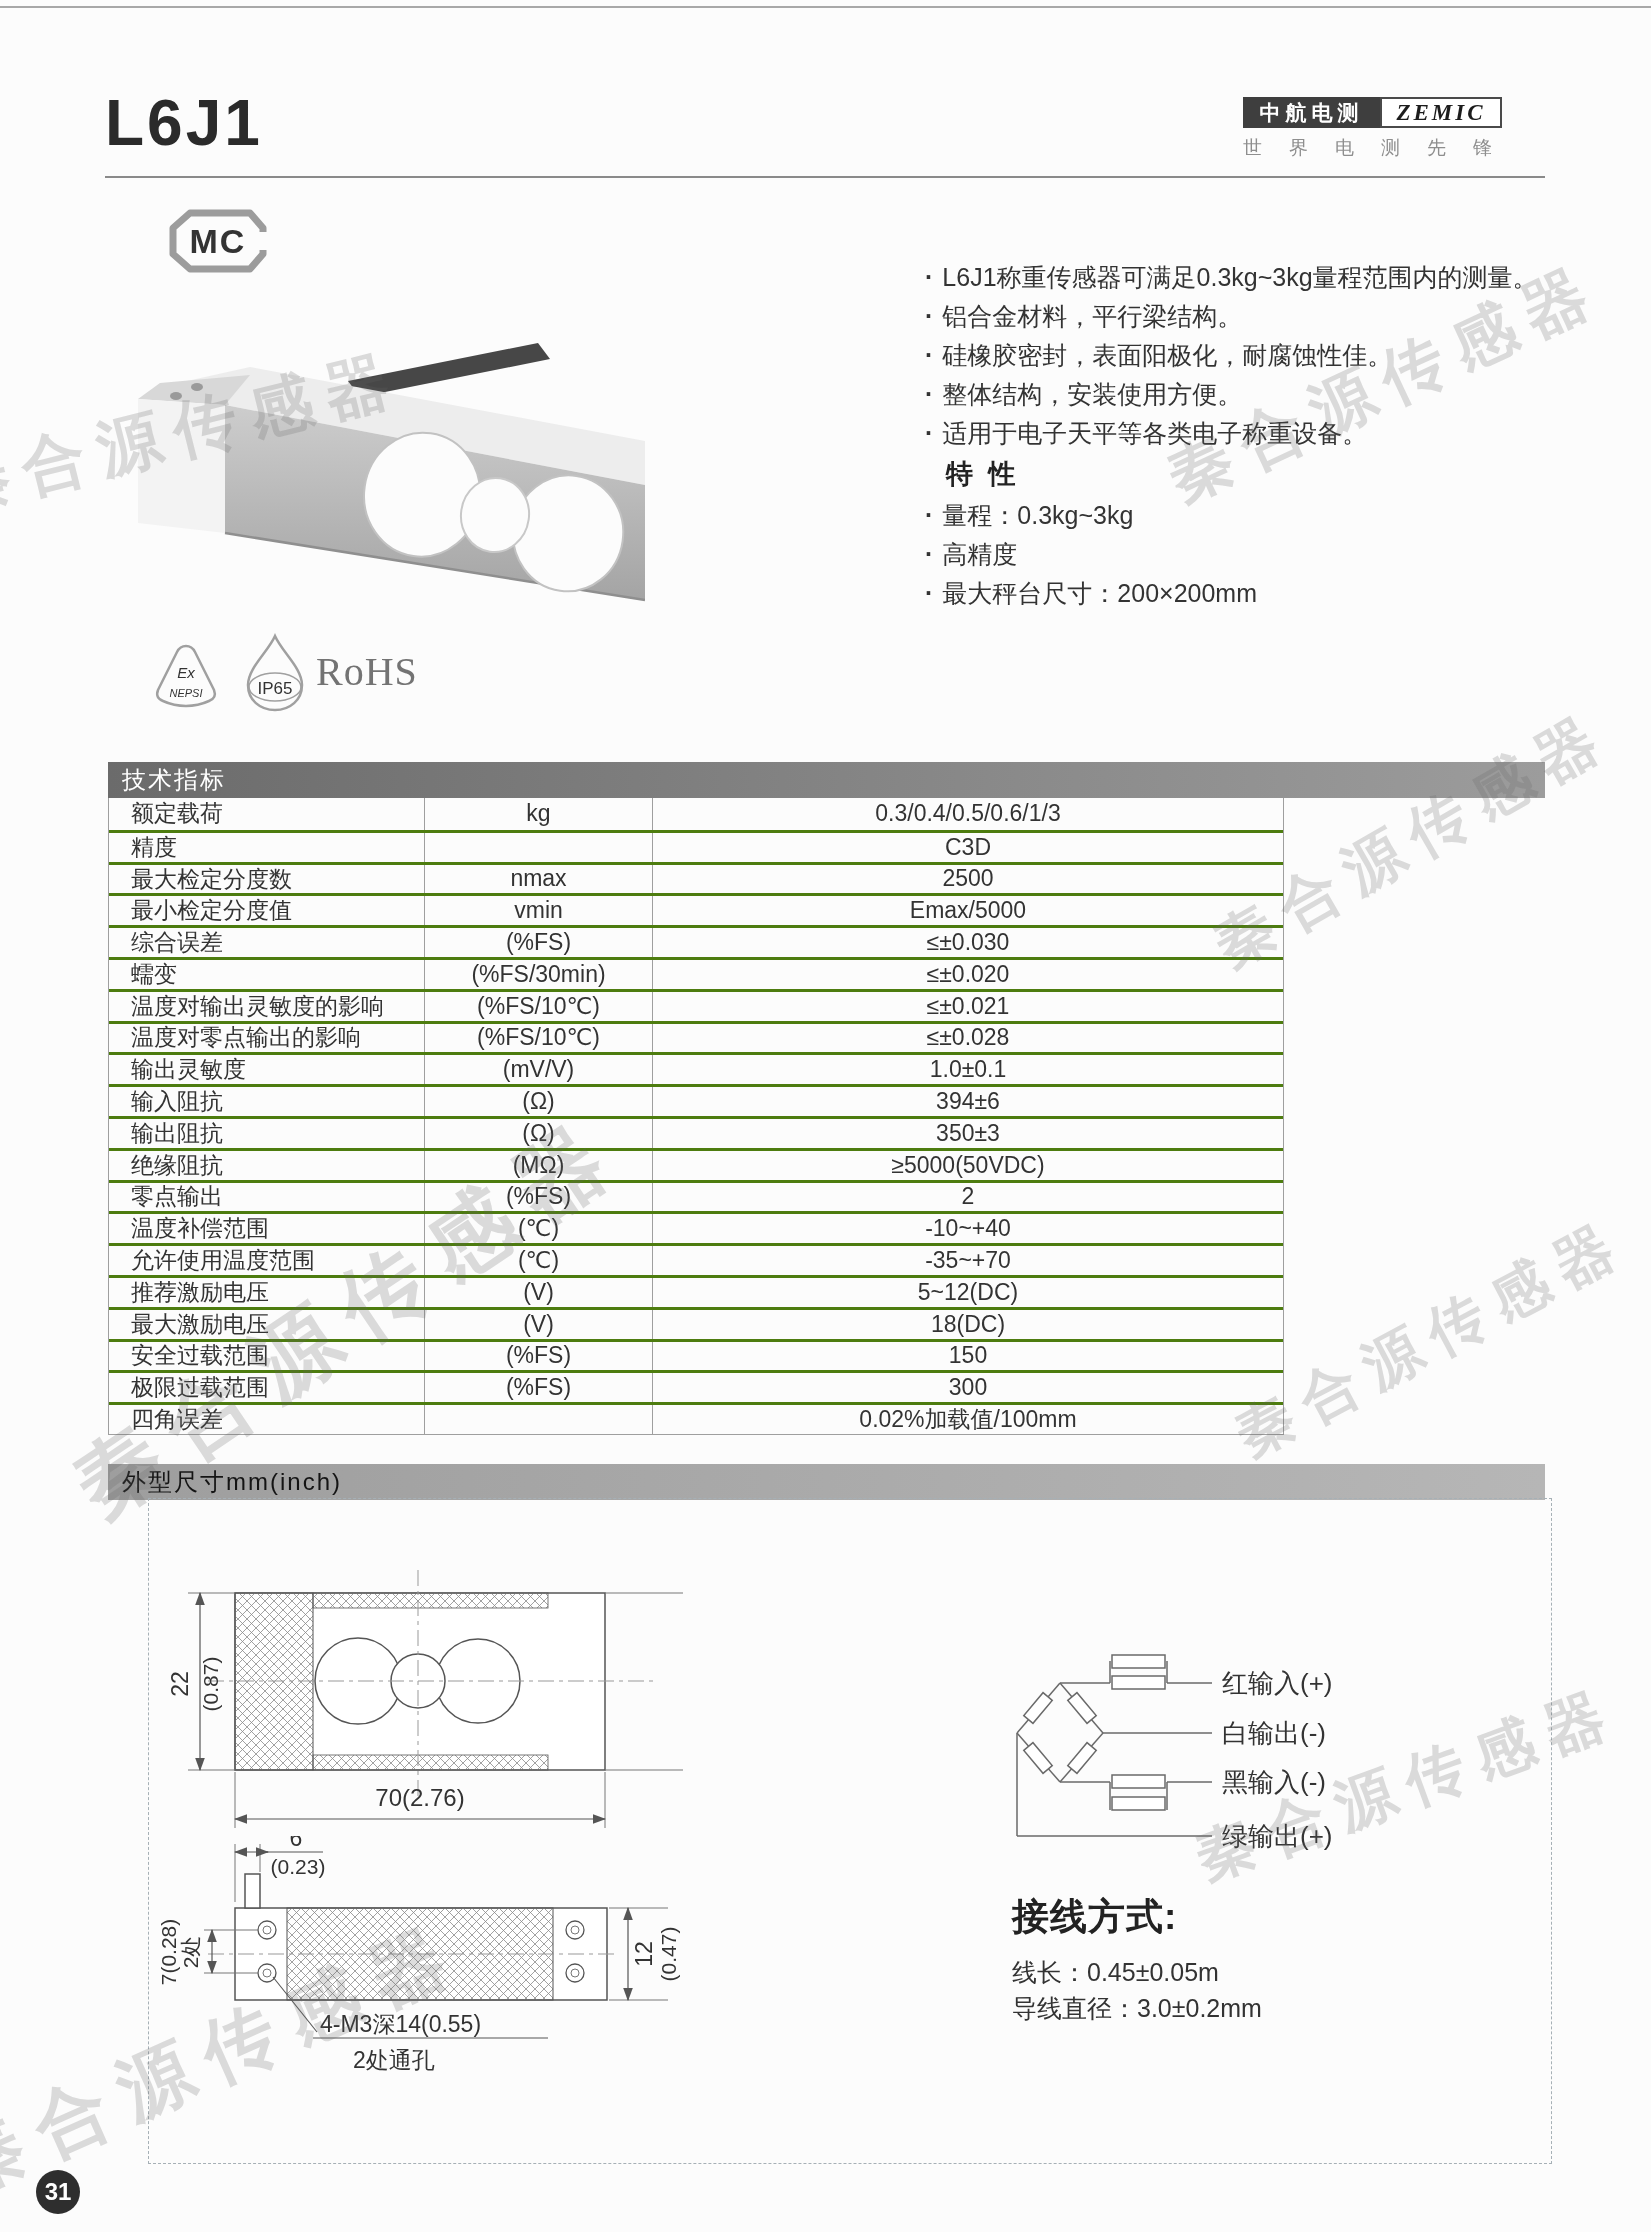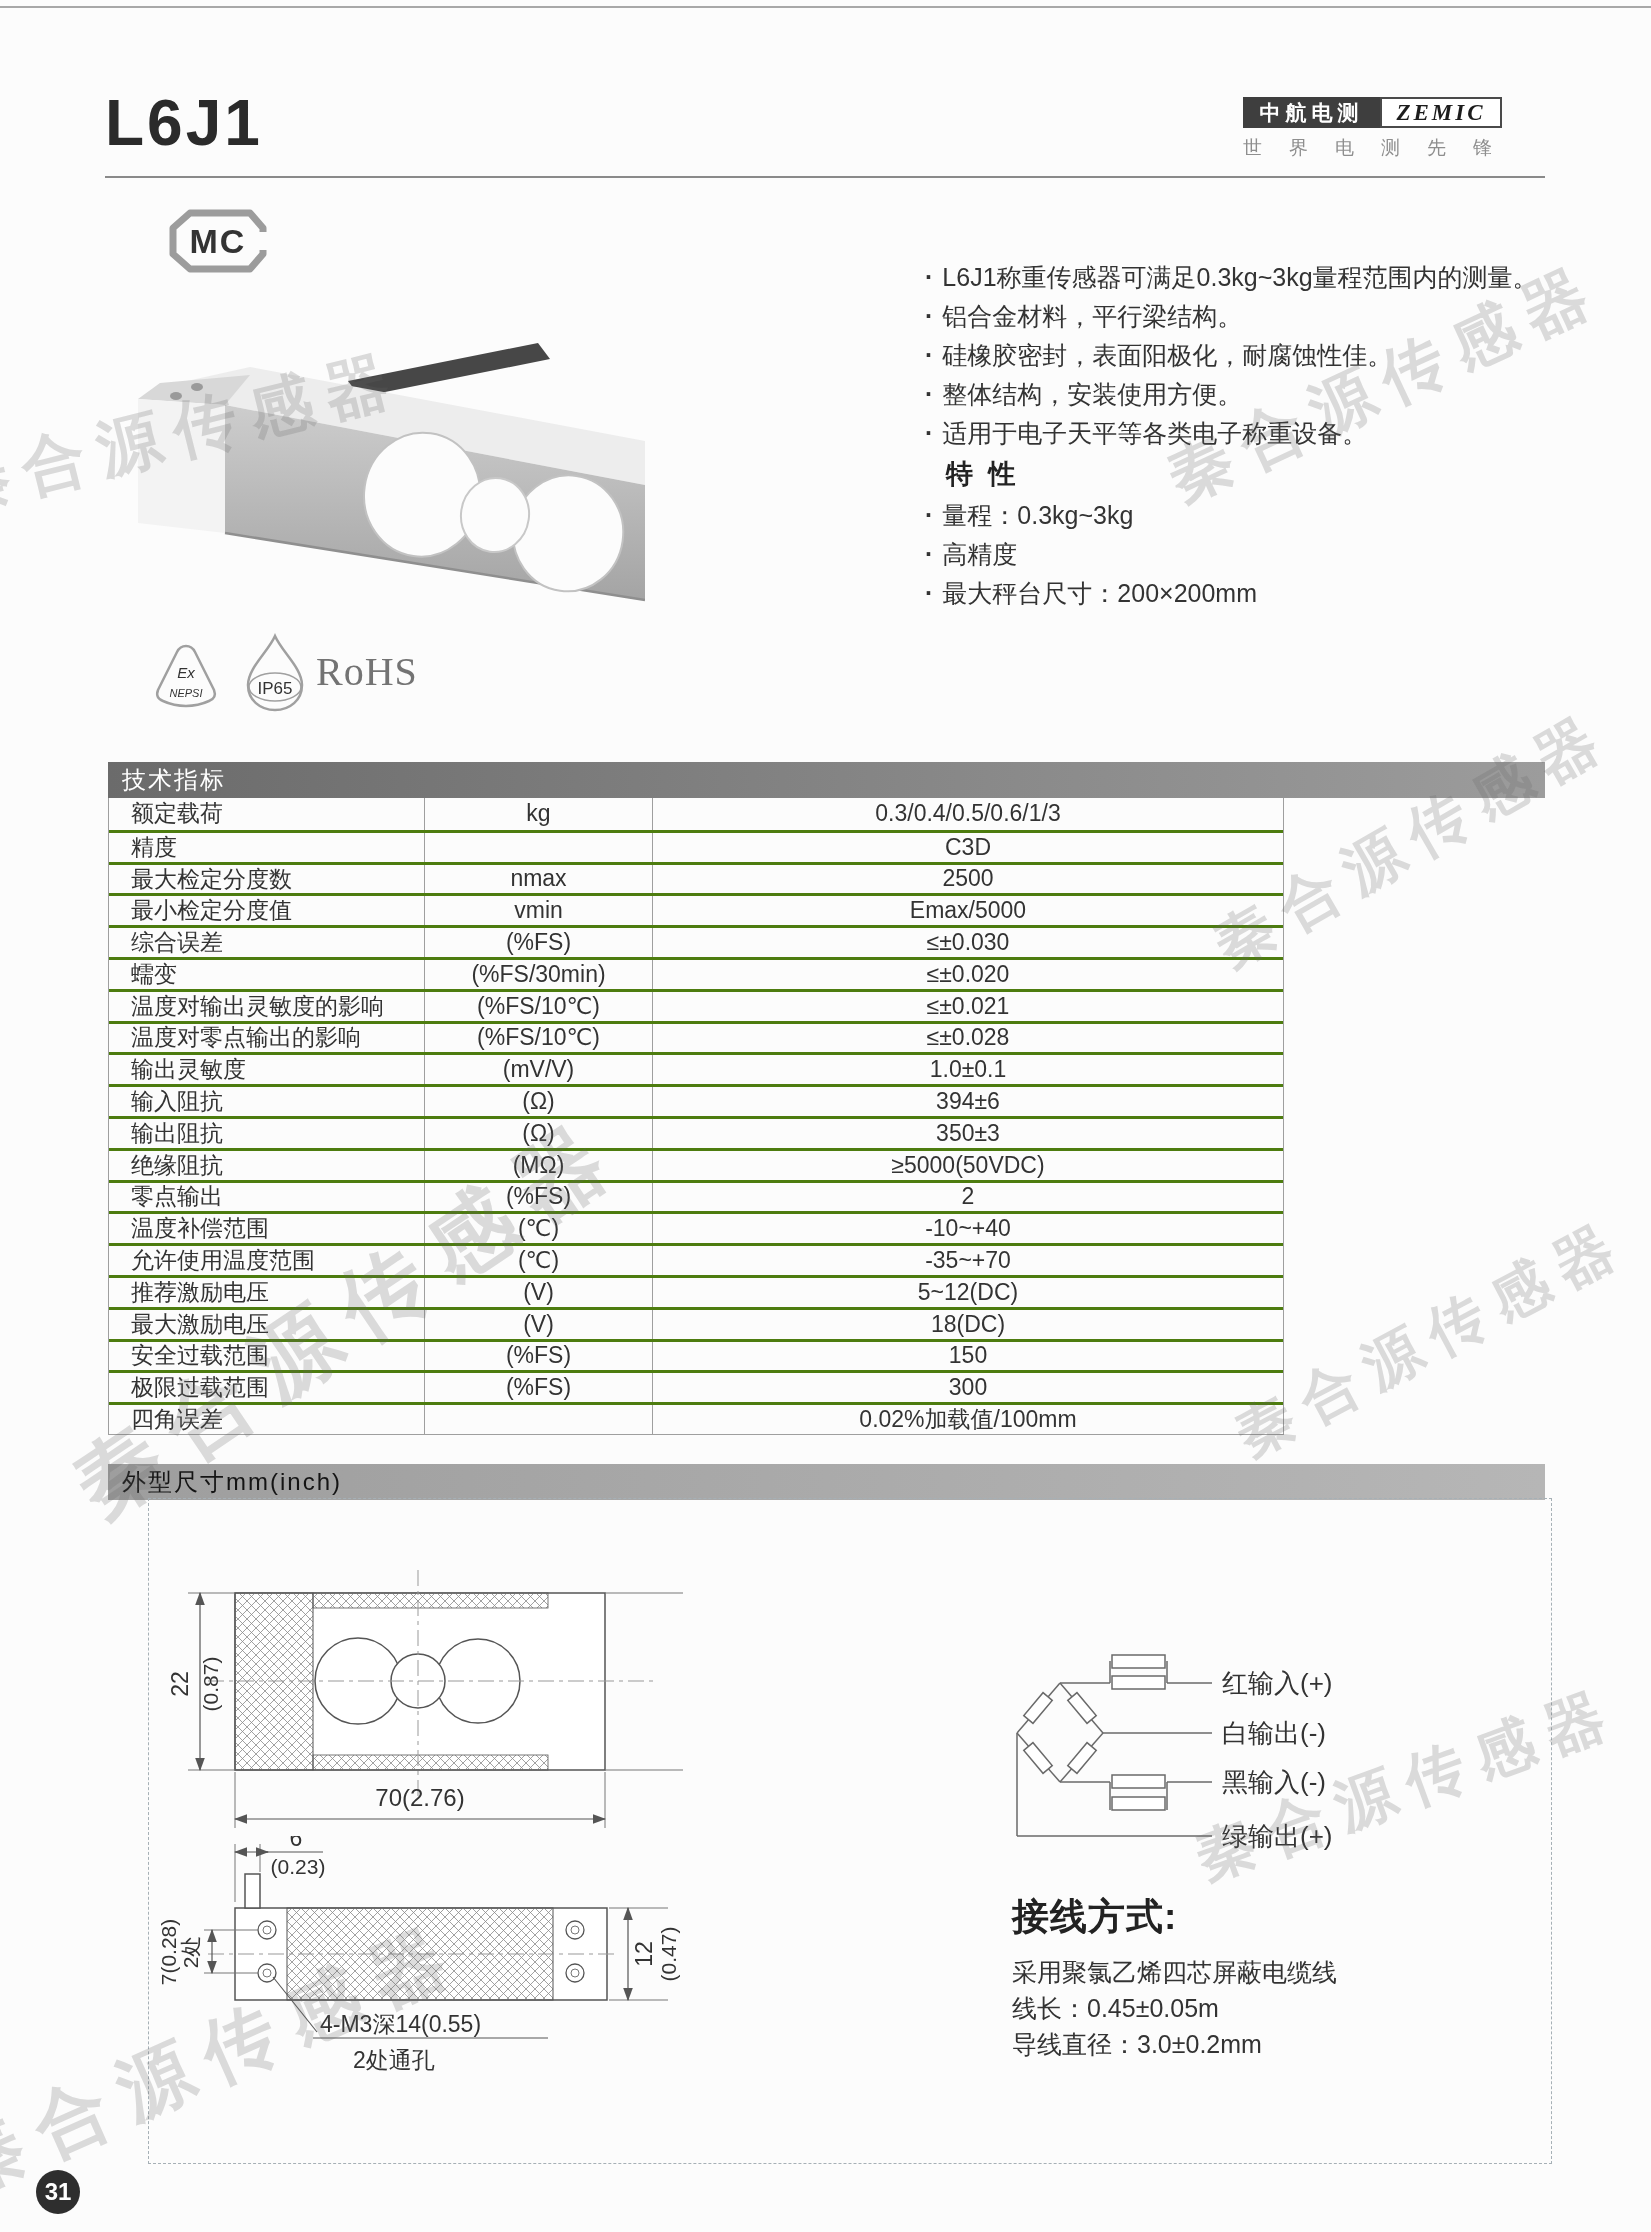--- a/index.html
+++ b/index.html
@@ -330,21 +330,20 @@
       <line x1="37" y1="261" x2="232" y2="261"></line>
     </g>
     <text x="242" y="117" font-size="26">红输入(+)</text>
     <text x="242" y="167" font-size="26">白输出(-)</text>
     <text x="242" y="216" font-size="26">黑输入(-)</text>
     <text x="242" y="270" font-size="26">绿输出(+)</text>
   </svg>
 
   <div class="wire-text">
     <div class="wire-title">接线方式:</div>
-    <div class="wire-line">采用聚氯乙烯四芯屏蔽电缆线</div>
     <div class="wire-line">线长：0.45±0.05m</div>
     <div class="wire-line">导线直径：3.0±0.2mm</div>
   </div>
 
   <div class="wm" style="left:-60px;top:390px;font-size:64px;transform:rotate(-14deg);">秦合源传感器</div>
   <div class="wm" style="left:1150px;top:340px;font-size:64px;transform:rotate(-25deg);">秦合源传感器</div>
   <div class="wm" style="left:1190px;top:800px;font-size:60px;transform:rotate(-30deg);">秦合源传感器</div>
   <div class="wm" style="left:30px;top:1260px;font-size:86px;transform:rotate(-34deg);letter-spacing:20px;">秦合源传感器</div>
   <div class="wm" style="left:1215px;top:1300px;font-size:58px;transform:rotate(-28deg);">秦合源传感器</div>
   <div class="wm" style="left:-70px;top:2010px;font-size:74px;transform:rotate(-24deg);letter-spacing:18px;">秦合源传感器</div>

